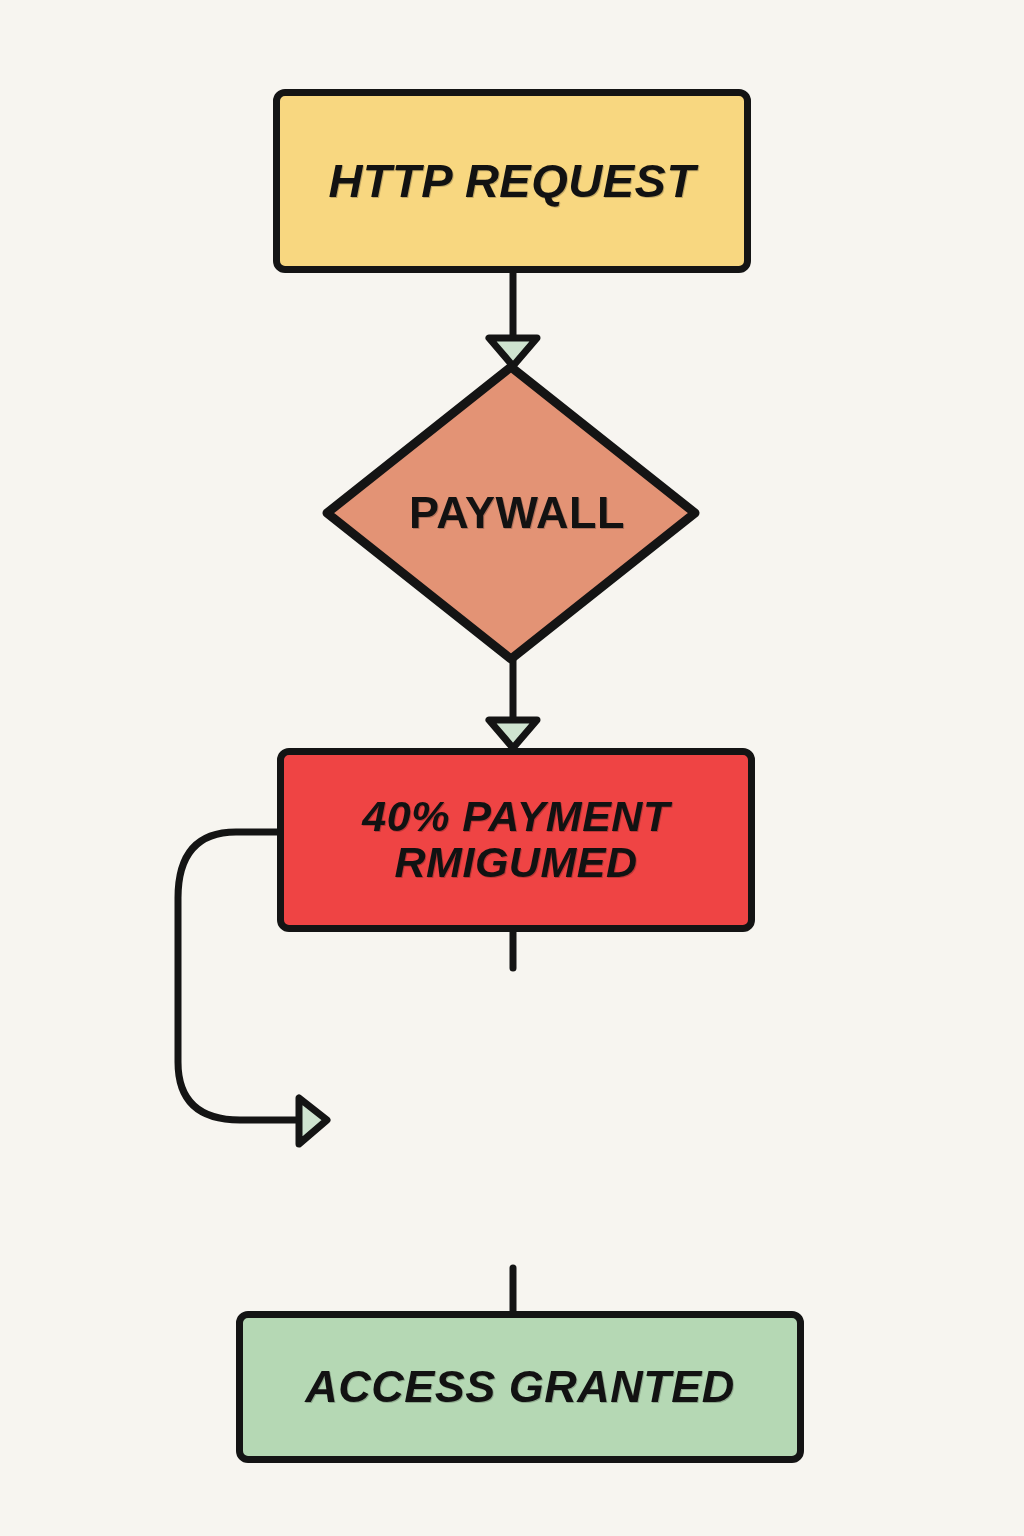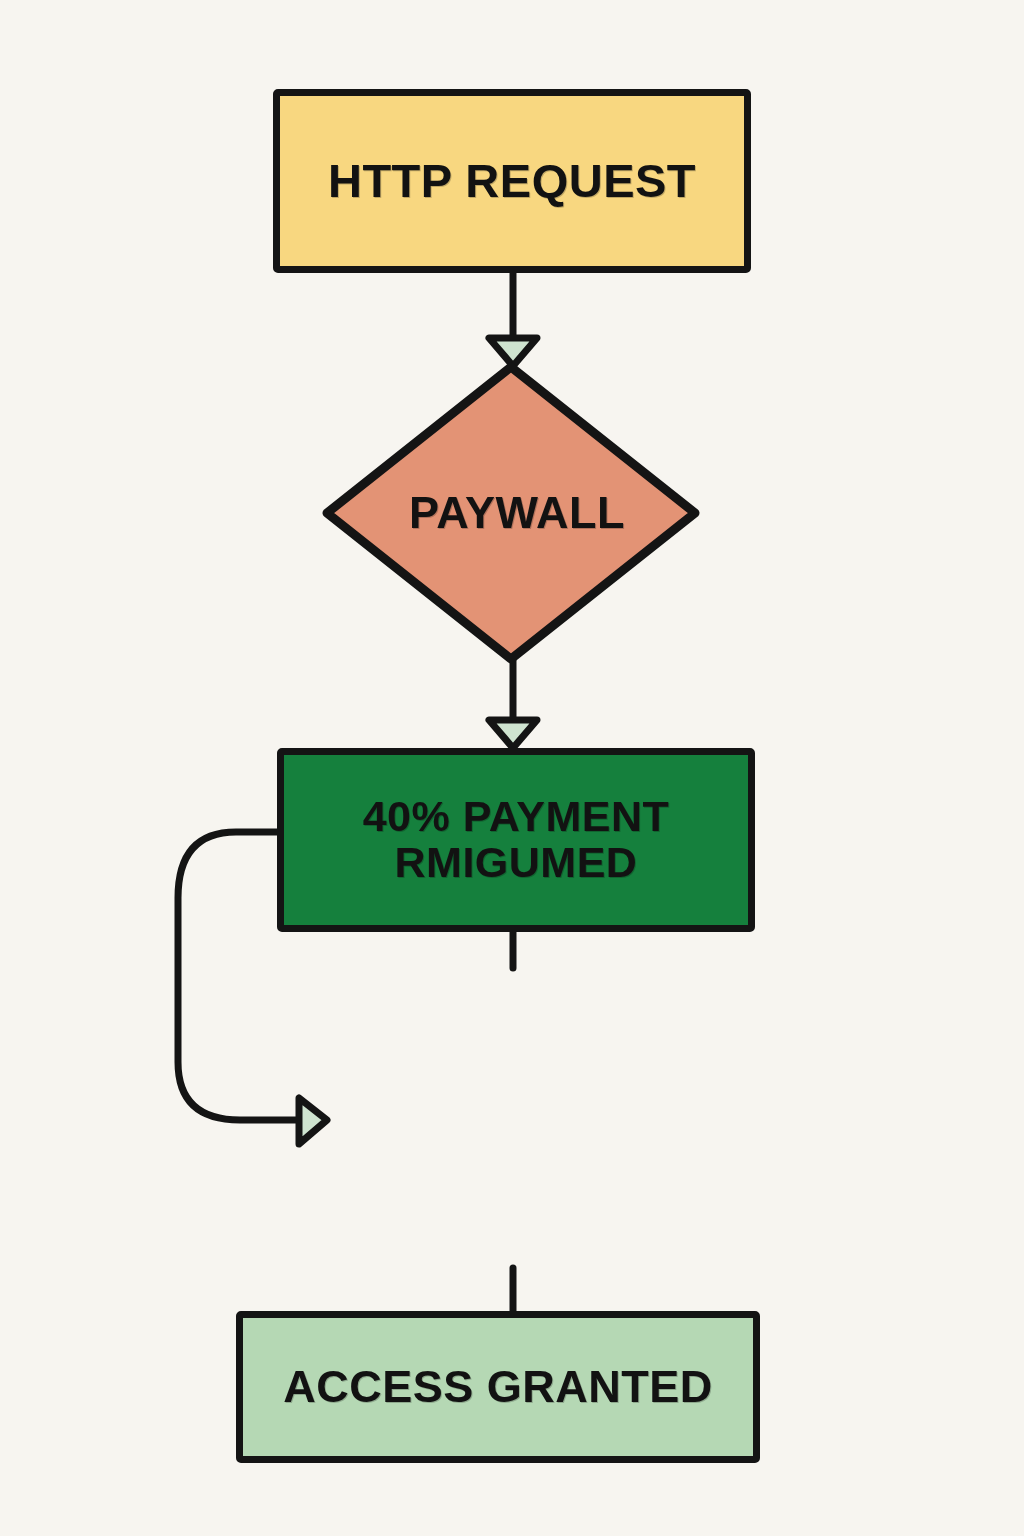--- a/index.html
+++ b/index.html
@@ -36,36 +36,37 @@
     color: #121212;
     letter-spacing: 0.5px;
     line-height: 1.06;
     text-transform: uppercase;
     white-space: pre-line;
     text-shadow: 1px 1px 0 rgba(0,0,0,0.22);
   }
   
   .box {
     border: 7px solid #141414;
-    border-radius: 5px;
+    border-radius: 12px;
+    font-style: italic;
   }
   .box.n-http {
     left: 273px; top: 89px; width: 478px; height: 184px;
     background: #f8d780;
   }
   .box.n-http .node-label { font-size: 47px; }
 
   .box.n-required {
     left: 277px; top: 748px; width: 478px; height: 184px;
-    background: #15803d;
+    background: #ef4444;
   }
   .box.n-required .node-label { font-size: 43px; }
 
   .box.n-granted {
-    left: 236px; top: 1311px; width: 524px; height: 152px;
+    left: 236px; top: 1311px; width: 568px; height: 152px;
     background: #b5d8b4;
   }
   .box.n-granted .node-label { font-size: 45px; }
 
   
   .diamond { background: transparent; border: none; }
   .diamond .shape {
     position: absolute;
     left: 0; top: 0;
     width: 100%; height: 100%;

